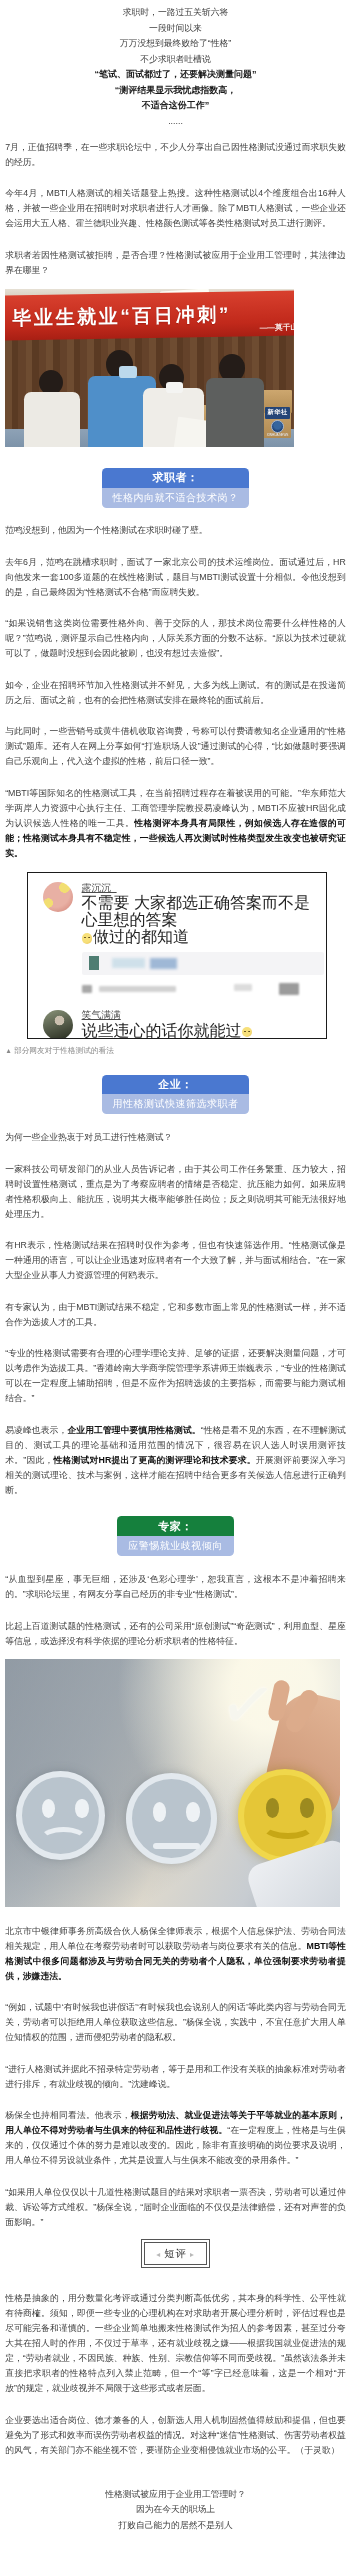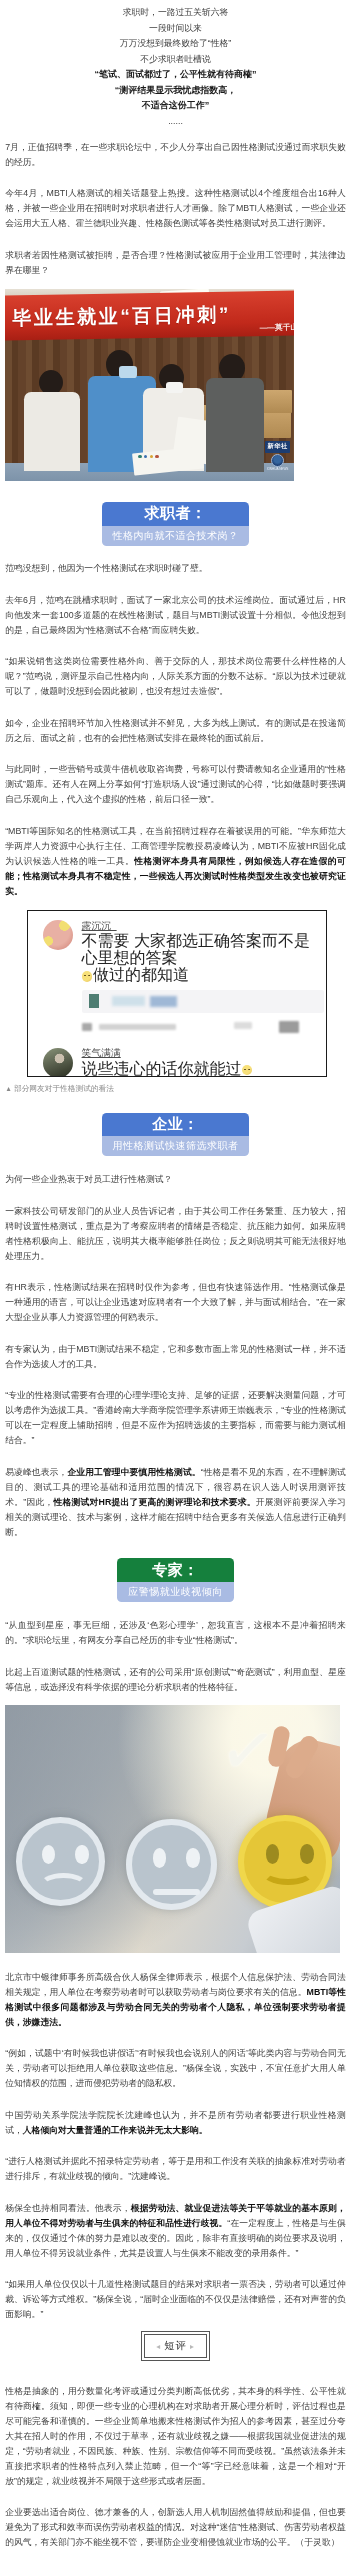--- a/index.html
+++ b/index.html
@@ -15,25 +15,25 @@
   .centerblock { text-align:center; }
   .cline { font-size:8.8px; line-height:15.5px; color:#3f3f3f; }
   .cline.bold { font-weight:bold; color:#1a1a1a; font-size:9px; }
 
   
   p.para { font-size:8.8px; line-height:15px; text-align:justify; margin-top:16.5px; color:#3e3e3e; word-break:break-all; }
   p.para b.bd { color:#101010; font-weight:bold; }
 
   
   .badge-stack { width:max-content; min-width:117px; margin:21.6px auto 0; border-radius:4.6px; overflow:hidden; text-align:center; }
-  .badge-top { color:#fff; font-size:15px; font-weight:bold; padding:2.1px 10.3px; letter-spacing:0.5px; }
+  .badge-top { color:#fff; font-size:11px; font-weight:bold; padding:2.1px 10.3px; letter-spacing:0.5px; }
   .badge-bottom { color:#fff; font-size:10px; padding:3.1px 10.3px; letter-spacing:0.5px; }
 
   
-  .photo1 { position:relative; width:289px; height:192px; margin-top:10.8px; overflow:hidden; background:#6b4a30; }
+  .photo1 { position:relative; width:289px; height:158px; margin-top:10.8px; overflow:hidden; background:#6b4a30; }
   .photo1 .ceiling { position:absolute; left:0; top:0; width:100%; height:13.4px; background:linear-gradient(#e6e0d4,#cfc5b4); }
   .photo1 .lamp { position:absolute; left:155px; top:1px; width:49px; height:7.2px; background:#fdfdf6; border-radius:1.5px; transform:rotate(-4deg); }
   .photo1 .wood { position:absolute; left:0; top:13.4px; width:100%; height:169px;
      background:repeating-linear-gradient(90deg,#6e4c31 0 6.7px,#5a3a23 6.7px 13.4px,#64422a 13.4px 20.6px); }
   .photo1 .floor { position:absolute; left:0; bottom:0; width:100%; height:17.5px; background:linear-gradient(#8ea2b6,#7d93a9); }
   .photo1 .banner { position:absolute; left:-4.1px; top:4.1px; width:304px; height:45px;
      background:linear-gradient(180deg,#d8402e 0%,#c1291b 70%,#a81f14 100%); transform:rotate(-1deg);
      display:flex; align-items:center; }
   .photo1 .banner-text { color:#fff; font-weight:bold; font-size:19px; letter-spacing:2.6px; padding-left:11.3px; white-space:nowrap;
      text-shadow:0 0.5px 1px rgba(120,10,5,.6); }
@@ -106,21 +106,21 @@
 </head>
 <body>
 
 <div class="content">
 
   <div class="centerblock" style="padding-top:5.2px">
       <div class="cline">求职时，一路过五关斩六将</div>
       <div class="cline">一段时间以来</div>
       <div class="cline">万万没想到最终败给了“性格”</div>
       <div class="cline">不少求职者吐槽说</div>
-      <div class="cline bold">“笔试、面试都过了，公平性就有待商榷”</div>
+      <div class="cline bold">“笔试、面试都过了，还要解决测量问题”</div>
       <div class="cline bold">“测评结果显示我忧虑指数高，</div>
       <div class="cline bold">不适合这份工作”</div>
       <div class="cline">......</div>
     </div>
 
   <div class="lead-wrap">
       <p class="para" style="margin-top: 11.3px;"><span>7月，正值招聘季，在一些求职论坛中，不少人分享出自己因性格测试没通过而求职失败的经历。</span></p>
       <p class="para" style="margin-top: 16px;"><span>今年4月，MBTI人格测试的相关话题登上热搜。这种性格测试以4个维度组合出16种人格，并被一些企业用在招聘时对求职者进行人才画像。除了MBTI人格测试，一些企业还会运用大五人格、霍兰德职业兴趣、性格颜色测试等各类性格测试对员工进行测评。</span></p>
       <p class="para"><span>求职者若因性格测试被拒聘，是否合理？性格测试被应用于企业用工管理时，其法律边界在哪里？</span></p>
     </div>
@@ -255,21 +255,20 @@
       <div class="eye" style="left:21.6px;top:23px;background:#9c8a1f"></div>
       <div class="eye" style="left:56px;top:23px;background:#9c8a1f"></div>
       <div class="smile" style="left:16.5px;top:37px"></div>
     </div>
     <div class="cuff"></div>
   </div>
 
   <div>
       <p class="para"><span>北京市中银律师事务所高级合伙人杨保全律师表示，根据个人信息保护法、劳动合同法相关规定，用人单位在考察劳动者时可以获取劳动者与岗位要求有关的信息。</span><b class="bd">MBTI等性格测试中很多问题都涉及与劳动合同无关的劳动者个人隐私，单位强制要求劳动者提供，涉嫌违法。</b></p>
       <p class="para"><span>“例如，试题中‘有时候我也讲假话’‘有时候我也会说别人的闲话’等此类内容与劳动合同无关，劳动者可以拒绝用人单位获取这些信息。”杨保全说，实践中，不宜任意扩大用人单位知情权的范围，进而侵犯劳动者的隐私权。</span></p>
-      <p class="para"><span>中国劳动关系学院法学院院长沈建峰也认为，并不是所有劳动者都要进行职业性格测试，</span><b class="bd">人格倾向对大量普通的工作来说并无太大影响。</b></p>
       <p class="para"><span>“进行人格测试并据此不招录特定劳动者，等于是用和工作没有关联的抽象标准对劳动者进行排斥，有就业歧视的倾向。”沈建峰说。</span></p>
       <p class="para"><span>杨保全也持相同看法。他表示，</span><b class="bd">根据劳动法、就业促进法等关于平等就业的基本原则，用人单位不得对劳动者与生俱来的特征和品性进行歧视。</b><span>“在一定程度上，性格是与生俱来的，仅仅通过个体的努力是难以改变的。因此，除非有直接明确的岗位要求及说明，用人单位不得另设就业条件，尤其是设置人与生俱来不能改变的录用条件。”</span></p>
       <p class="para"><span>“如果用人单位仅仅以十几道性格测试题目的结果对求职者一票否决，劳动者可以通过仲裁、诉讼等方式维权。”杨保全说，“届时企业面临的不仅仅是法律赔偿，还有对声誉的负面影响。”</span></p>
     </div>
 
   <div class="sr-wrap">
     <div class="sr-outer">
         <div class="sr-inner">
       <span class="sr-arrow">◂</span><span>短评</span><span class="sr-arrow">▸</span>
     </div>

